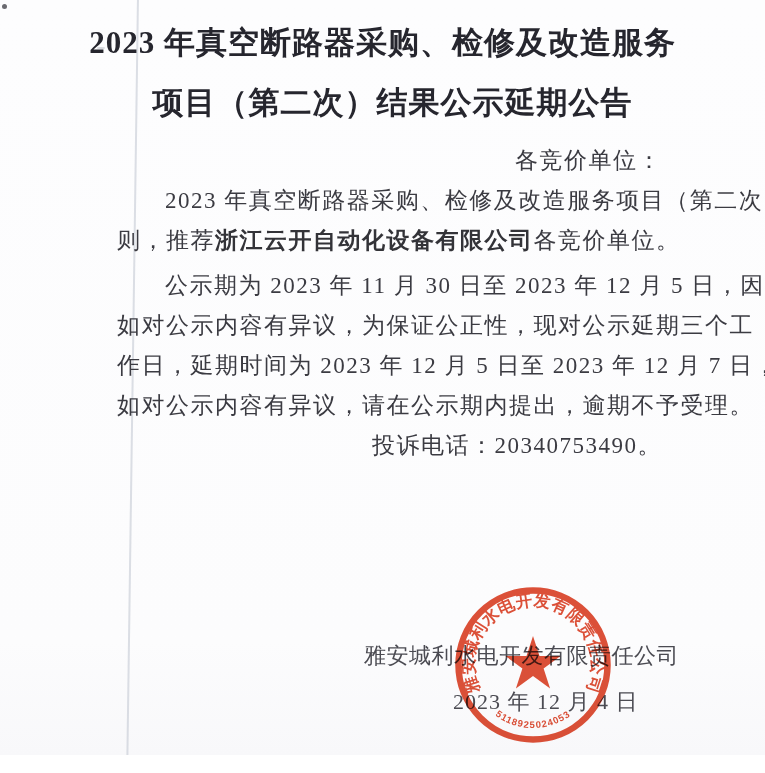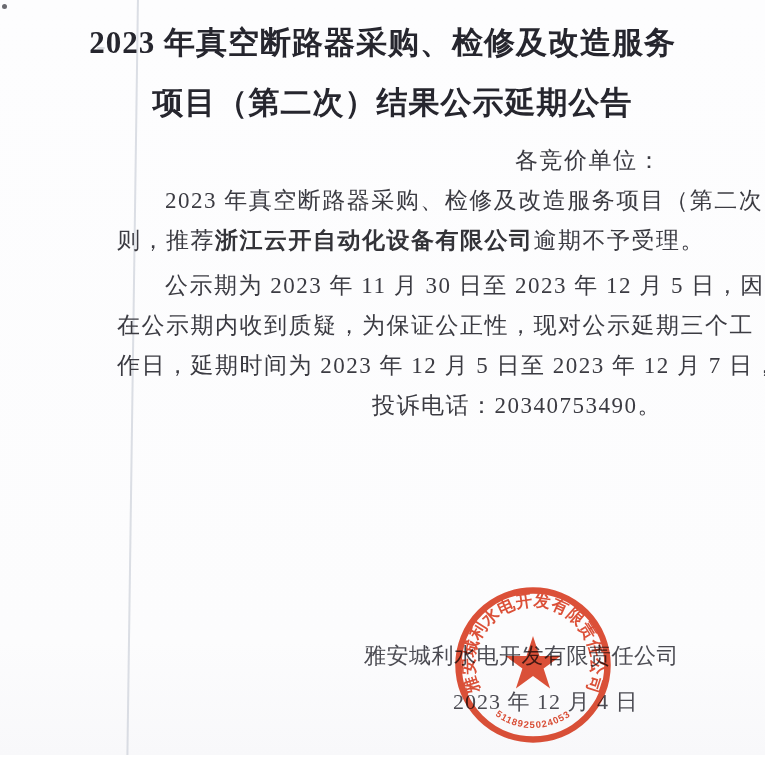--- a/index.html
+++ b/index.html
@@ -120,25 +120,26 @@
 
   <div class="title">
     <div class="l1">2023 年真空断路器采购、检修及改造服务</div>
     <div class="l2">项目（第二次）结果公示延期公告</div>
   </div>
 
   <div class="body-text">
     <div class="line">各竞价单位：</div>
 
     <div class="line indent">2023 年真空断路器采购、检修及改造服务项目（第二次）</div>
-    <div class="line"><span>则，推荐</span><span class="bold">浙江云开自动化设备有限公司</span><span>逾期不予受理。</span></div>
+    <div class="line"><span>则，推荐</span><span class="bold">浙江云开自动化设备有限公司</span><span>各竞价单位。</span></div>
 
     <div class="line indent para2-start">公示期为 2023 年 11 月 30 日至 2023 年 12 月 5 日，因</div>
-    <div class="line">在公示期内收到质疑，为保证公正性，现对公示延期三个工</div>
+    <div class="line">如对公示内容有异议，为保证公正性，现对公示延期三个工</div>
     <div class="line">作日，延期时间为 2023 年 12 月 5 日至 2023 年 12 月 7 日，</div>
+    <div class="line">如对公示内容有异议，请在公示期内提出，逾期不予受理。</div>
     <div class="line">投诉电话：20340753490。</div>
   </div>
 
   <div class="signature">
     <div class="sig-company">雅安城利水电开发有限责任公司</div>
     <div class="sig-date">2023 年 12 月 4 日</div>
   </div>
 
   <svg class="seal" viewBox="0 0 158 158" aria-hidden="true">
     <circle class="ring" cx="79" cy="79" r="74.5"></circle>

